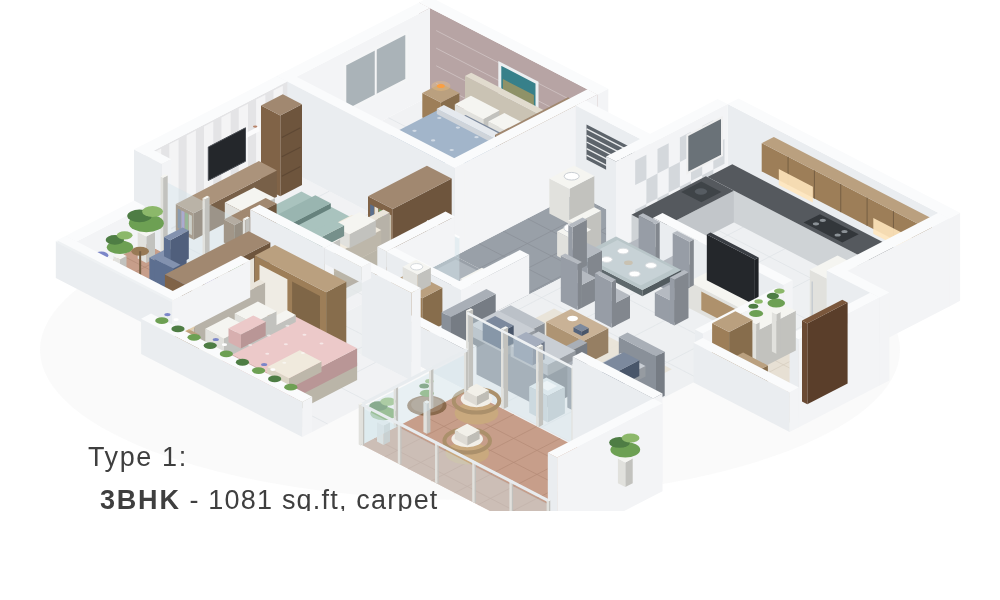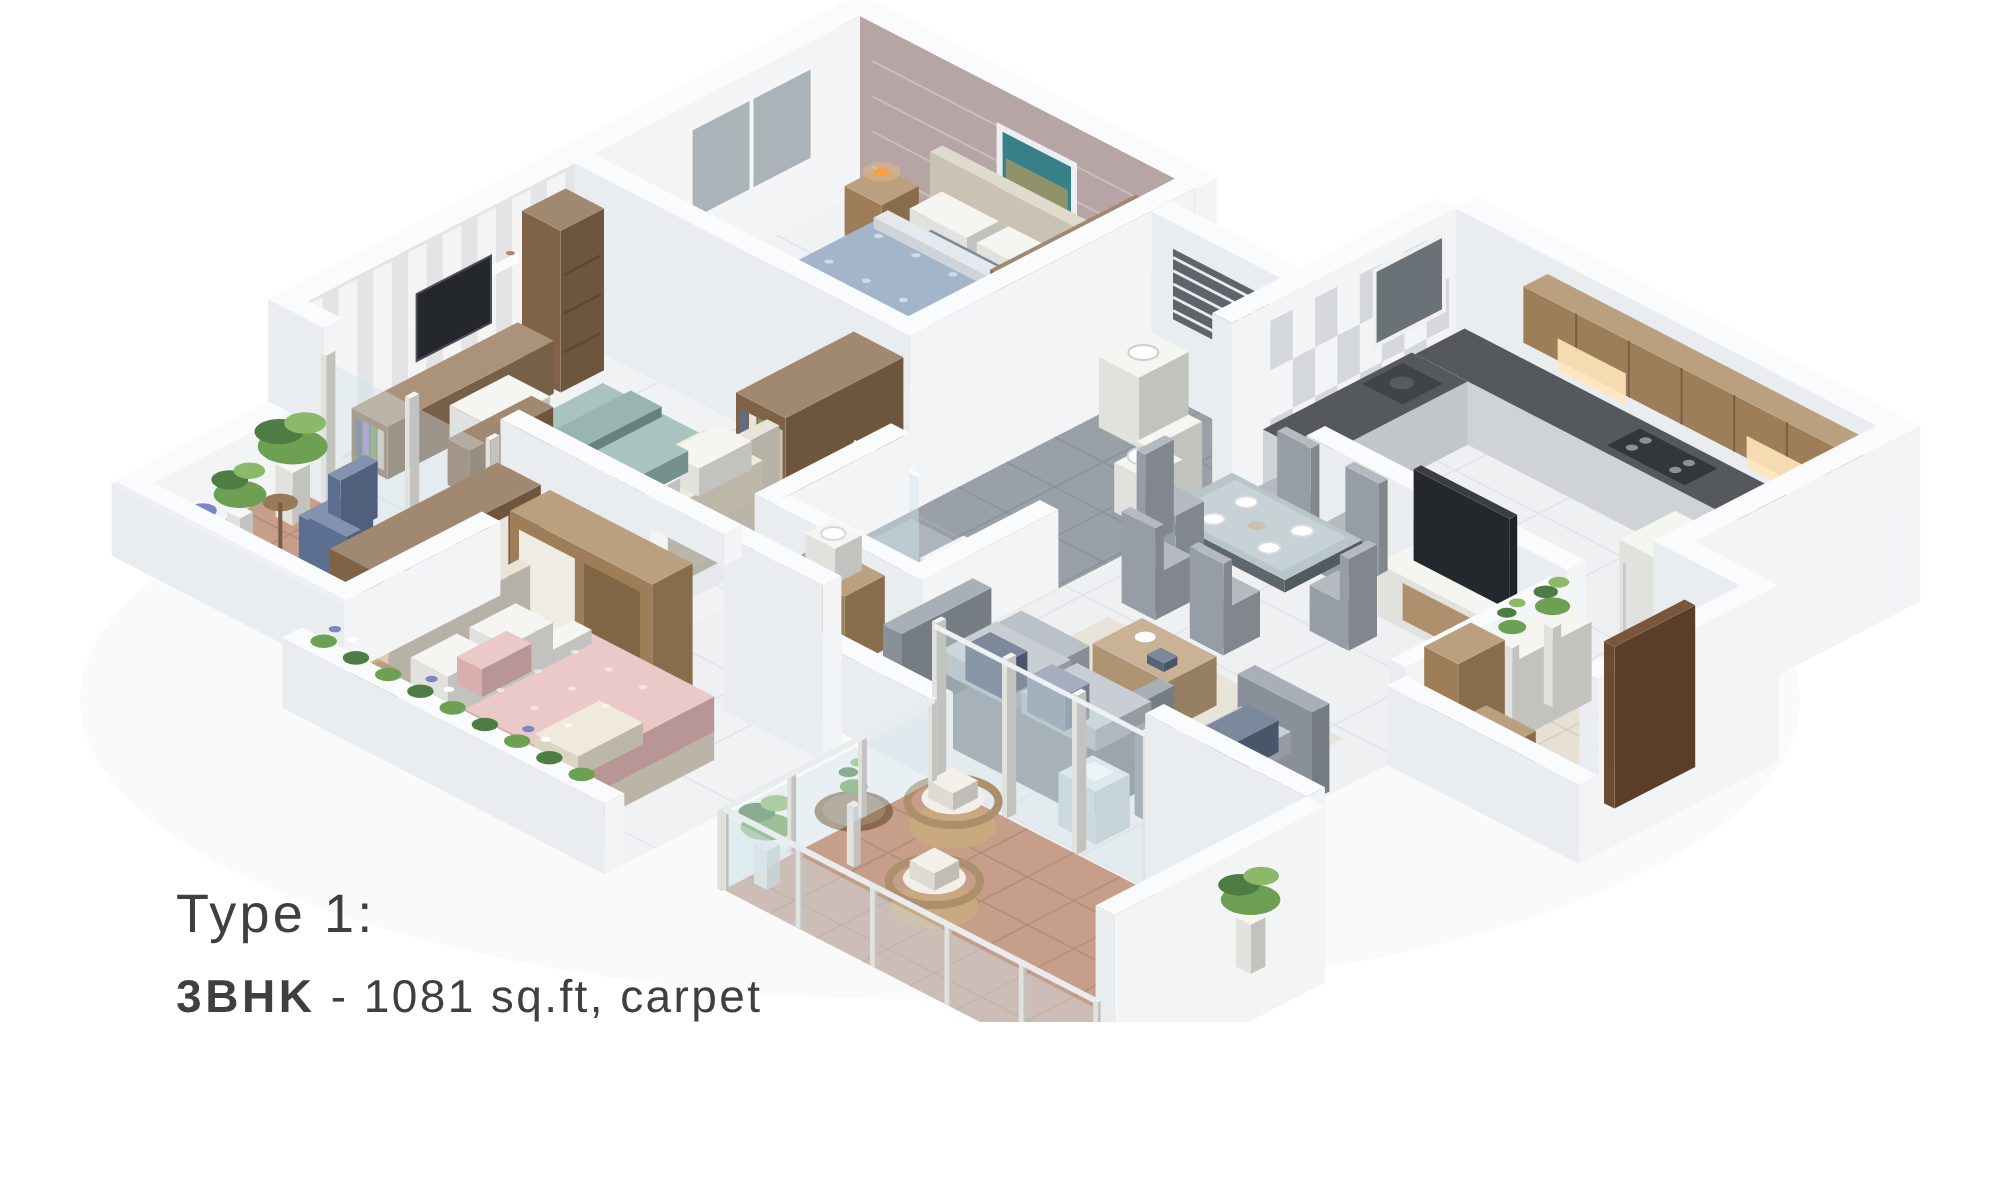--- a/index.html
+++ b/index.html
@@ -1,21 +1,21 @@
 <!DOCTYPE html>
 <html><head>
 <meta charset="utf-8">
 <style>
   html,body{margin:0;padding:0;background:#ffffff;}
   .stage{position:relative;width:1000px;height:511px;background:#ffffff;overflow:hidden;
          font-family:"Liberation Sans",sans-serif;}
   svg{position:absolute;left:0;top:0;}
   .caption{position:absolute;left:88px;top:442px;color:#3f3f3f;}
   .cap-l1{font-size:27px;letter-spacing:1.6px;margin:0 0 12px 0;font-weight:400;}
-  .cap-l2{font-size:23px;letter-spacing:1.2px;margin:0;}
+  .cap-l2{font-size:27px;letter-spacing:1.2px;margin:12px;}
   .cap-l2 .bold{font-weight:700;letter-spacing:1.8px;}
   .cap-rule{margin-top:13px;width:412px;height:3px;
             background:linear-gradient(to right,#6f6f6f,#ababab);}
 </style>
 </head>
 <body>
 
 <div class="stage">
   <svg id="scene" width="1000" height="600" viewBox="0 0 1000 600">
       <g>

